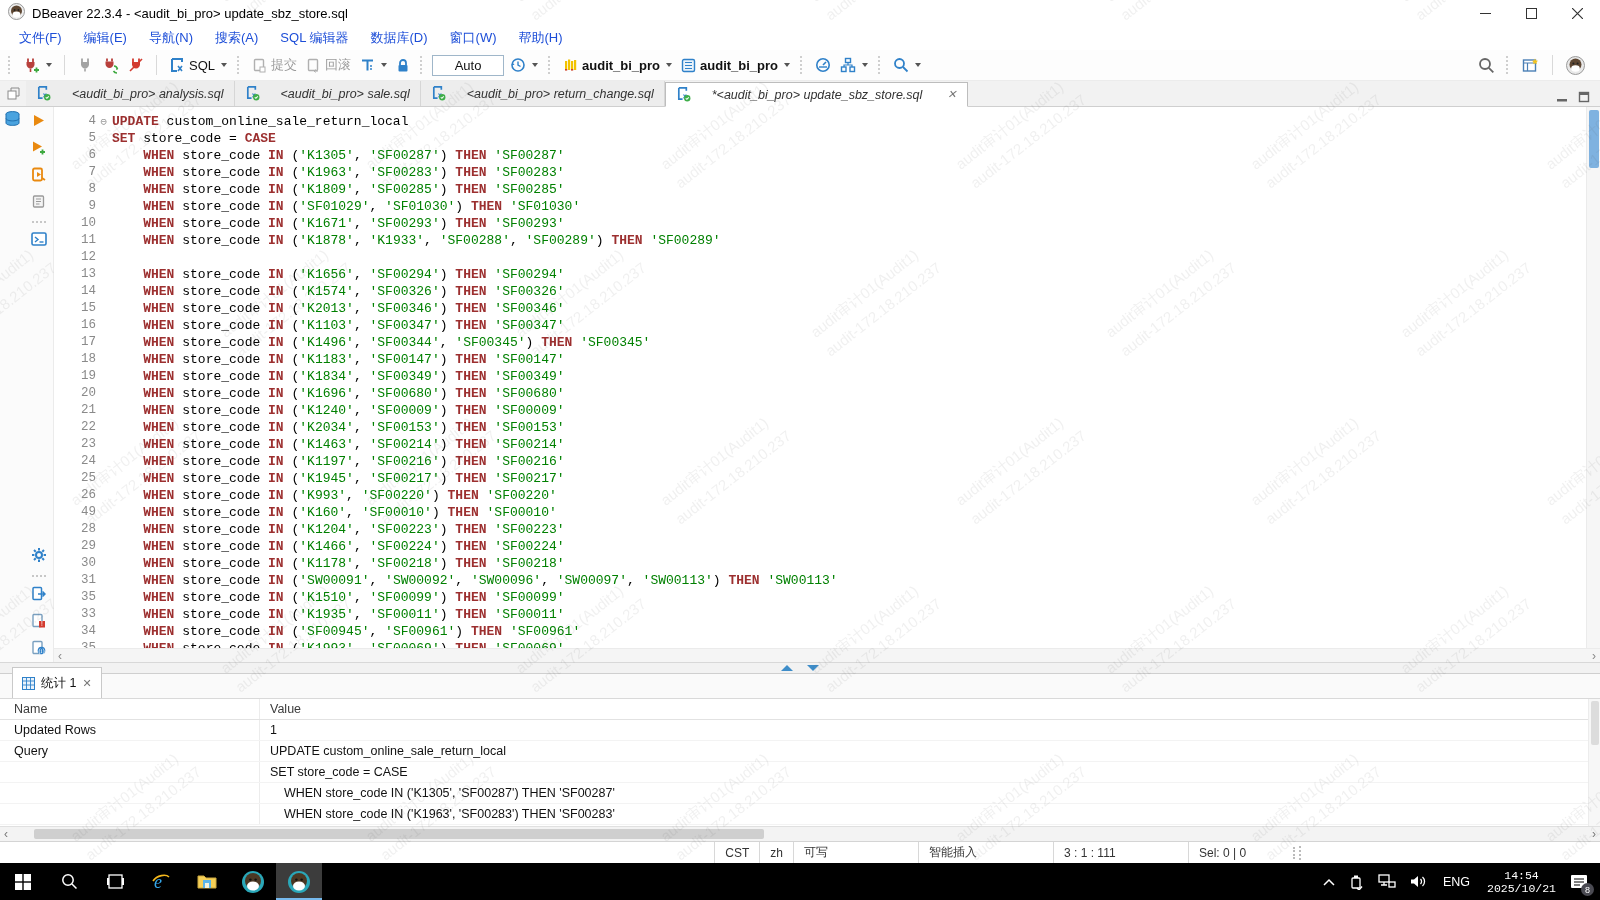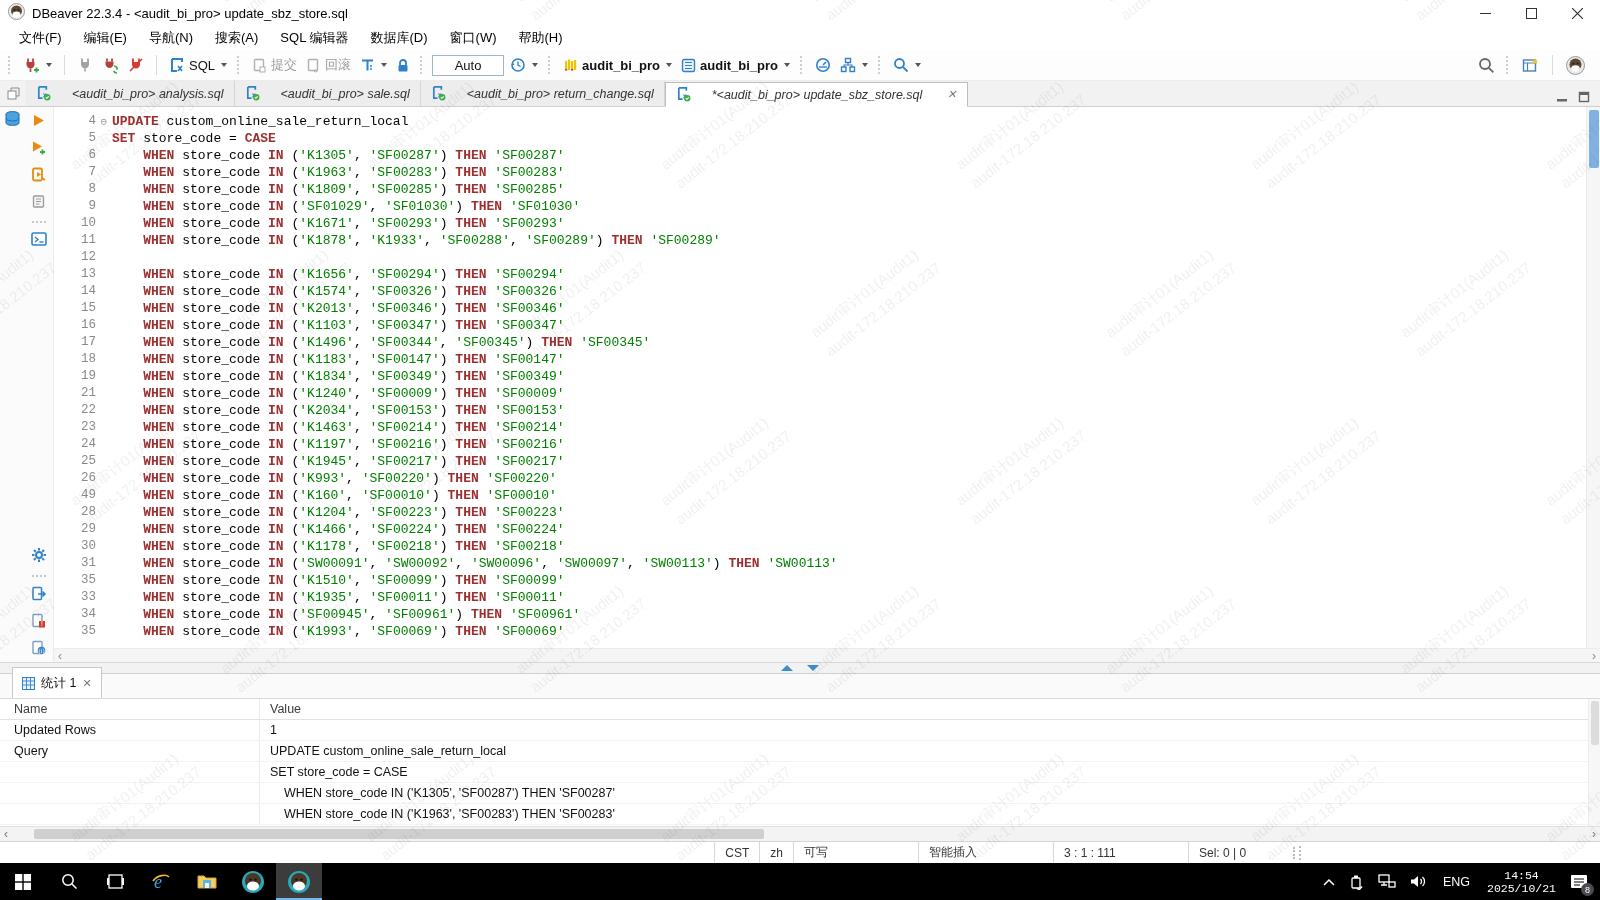--- a/index.html
+++ b/index.html
@@ -7,21 +7,21 @@
   body { font-family:"Liberation Sans",sans-serif; background:#fff; position:relative; font-size:13px; color:#111; }
   .app { display:flex; flex-direction:column; height:863px; background:#fff; }
 
   
   .titlebar { height:26px; display:flex; align-items:center; background:#fff; padding-left:8px; flex:0 0 auto; }
   .titlebar .ttl { font-size:13px; color:#000; margin-left:7px; flex:1; }
   .wbtns { display:flex; height:100%; }
   .wbtn { width:46px; display:flex; align-items:center; justify-content:center; color:#222; }
   
   .menubar { height:24px; display:flex; align-items:center; padding-left:10px; gap:4px; background:#fff; flex:0 0 auto; }
-  .menu-item { padding:3px 9px; font-size:13px; color:#000000; }
+  .menu-item { padding:3px 9px; font-size:13px; color:#1d4ed8; }
   
   .toolbar { height:31px; display:flex; align-items:center; background:#fdfdfd; border-bottom:1px solid #ececec; padding:0 6px; flex:0 0 auto; }
   .tgroup { display:flex; align-items:center; gap:3px; padding:0 5px; }
   .handle { width:5px; height:18px; border-left:2px dotted #cfcfcf; margin:0 2px; }
   .vsep { width:1px; height:20px; background:#d9d9d9; margin:0 4px; }
   .tbtn { display:flex; align-items:center; gap:4px; padding:3px 3px; border-radius:3px;justify-content:flex-end; }
   .tbtn svg { display:block; }
   .caret { width:0; height:0; border-left:3.5px solid transparent; border-right:3.5px solid transparent; border-top:4px solid #555; margin-left:2px; }
   .tlabel { font-size:13px; color:#111; }
   .tlabel.dis { color:#9a9a9a; }
@@ -445,20 +445,21 @@
             <div class="code-line"><div class="gut">10</div><div class="codetxt">    <span class="kw">WHEN</span> store_code <span class="kw">IN</span> (<span class="str">'K1671'</span>, <span class="str">'SF00293'</span>) <span class="kw">THEN</span> <span class="str">'SF00293'</span></div></div>
             <div class="code-line"><div class="gut">11</div><div class="codetxt">    <span class="kw">WHEN</span> store_code <span class="kw">IN</span> (<span class="str">'K1878'</span>, <span class="str">'K1933'</span>, <span class="str">'SF00288'</span>, <span class="str">'SF00289'</span>) <span class="kw">THEN</span> <span class="str">'SF00289'</span></div></div>
             <div class="code-line"><div class="gut">12</div></div>
             <div class="code-line"><div class="gut">13</div><div class="codetxt">    <span class="kw">WHEN</span> store_code <span class="kw">IN</span> (<span class="str">'K1656'</span>, <span class="str">'SF00294'</span>) <span class="kw">THEN</span> <span class="str">'SF00294'</span></div></div>
             <div class="code-line"><div class="gut">14</div><div class="codetxt">    <span class="kw">WHEN</span> store_code <span class="kw">IN</span> (<span class="str">'K1574'</span>, <span class="str">'SF00326'</span>) <span class="kw">THEN</span> <span class="str">'SF00326'</span></div></div>
             <div class="code-line"><div class="gut">15</div><div class="codetxt">    <span class="kw">WHEN</span> store_code <span class="kw">IN</span> (<span class="str">'K2013'</span>, <span class="str">'SF00346'</span>) <span class="kw">THEN</span> <span class="str">'SF00346'</span></div></div>
             <div class="code-line"><div class="gut">16</div><div class="codetxt">    <span class="kw">WHEN</span> store_code <span class="kw">IN</span> (<span class="str">'K1103'</span>, <span class="str">'SF00347'</span>) <span class="kw">THEN</span> <span class="str">'SF00347'</span></div></div>
             <div class="code-line"><div class="gut">17</div><div class="codetxt">    <span class="kw">WHEN</span> store_code <span class="kw">IN</span> (<span class="str">'K1496'</span>, <span class="str">'SF00344'</span>, <span class="str">'SF00345'</span>) <span class="kw">THEN</span> <span class="str">'SF00345'</span></div></div>
             <div class="code-line"><div class="gut">18</div><div class="codetxt">    <span class="kw">WHEN</span> store_code <span class="kw">IN</span> (<span class="str">'K1183'</span>, <span class="str">'SF00147'</span>) <span class="kw">THEN</span> <span class="str">'SF00147'</span></div></div>
             <div class="code-line"><div class="gut">19</div><div class="codetxt">    <span class="kw">WHEN</span> store_code <span class="kw">IN</span> (<span class="str">'K1834'</span>, <span class="str">'SF00349'</span>) <span class="kw">THEN</span> <span class="str">'SF00349'</span></div></div>
+            <div class="code-line"><div class="gut">20</div><div class="codetxt">    <span class="kw">WHEN</span> store_code <span class="kw">IN</span> (<span class="str">'K1696'</span>, <span class="str">'SF00680'</span>) <span class="kw">THEN</span> <span class="str">'SF00680'</span></div></div>
             <div class="code-line"><div class="gut">21</div><div class="codetxt">    <span class="kw">WHEN</span> store_code <span class="kw">IN</span> (<span class="str">'K1240'</span>, <span class="str">'SF00009'</span>) <span class="kw">THEN</span> <span class="str">'SF00009'</span></div></div>
             <div class="code-line"><div class="gut">22</div><div class="codetxt">    <span class="kw">WHEN</span> store_code <span class="kw">IN</span> (<span class="str">'K2034'</span>, <span class="str">'SF00153'</span>) <span class="kw">THEN</span> <span class="str">'SF00153'</span></div></div>
             <div class="code-line"><div class="gut">23</div><div class="codetxt">    <span class="kw">WHEN</span> store_code <span class="kw">IN</span> (<span class="str">'K1463'</span>, <span class="str">'SF00214'</span>) <span class="kw">THEN</span> <span class="str">'SF00214'</span></div></div>
             <div class="code-line"><div class="gut">24</div><div class="codetxt">    <span class="kw">WHEN</span> store_code <span class="kw">IN</span> (<span class="str">'K1197'</span>, <span class="str">'SF00216'</span>) <span class="kw">THEN</span> <span class="str">'SF00216'</span></div></div>
             <div class="code-line"><div class="gut">25</div><div class="codetxt">    <span class="kw">WHEN</span> store_code <span class="kw">IN</span> (<span class="str">'K1945'</span>, <span class="str">'SF00217'</span>) <span class="kw">THEN</span> <span class="str">'SF00217'</span></div></div>
             <div class="code-line"><div class="gut">26</div><div class="codetxt">    <span class="kw">WHEN</span> store_code <span class="kw">IN</span> (<span class="str">'K993'</span>, <span class="str">'SF00220'</span>) <span class="kw">THEN</span> <span class="str">'SF00220'</span></div></div>
             <div class="code-line"><div class="gut">49</div><div class="codetxt">    <span class="kw">WHEN</span> store_code <span class="kw">IN</span> (<span class="str">'K160'</span>, <span class="str">'SF00010'</span>) <span class="kw">THEN</span> <span class="str">'SF00010'</span></div></div>
             <div class="code-line"><div class="gut">28</div><div class="codetxt">    <span class="kw">WHEN</span> store_code <span class="kw">IN</span> (<span class="str">'K1204'</span>, <span class="str">'SF00223'</span>) <span class="kw">THEN</span> <span class="str">'SF00223'</span></div></div>
             <div class="code-line"><div class="gut">29</div><div class="codetxt">    <span class="kw">WHEN</span> store_code <span class="kw">IN</span> (<span class="str">'K1466'</span>, <span class="str">'SF00224'</span>) <span class="kw">THEN</span> <span class="str">'SF00224'</span></div></div>
             <div class="code-line"><div class="gut">30</div><div class="codetxt">    <span class="kw">WHEN</span> store_code <span class="kw">IN</span> (<span class="str">'K1178'</span>, <span class="str">'SF00218'</span>) <span class="kw">THEN</span> <span class="str">'SF00218'</span></div></div>

